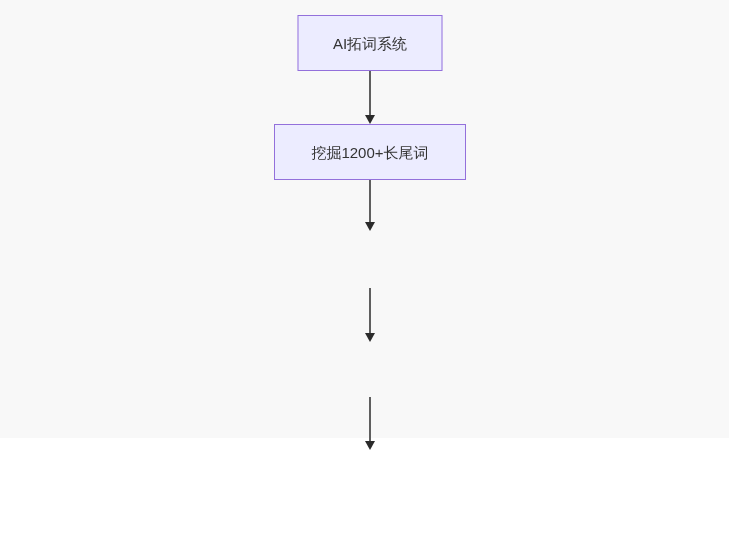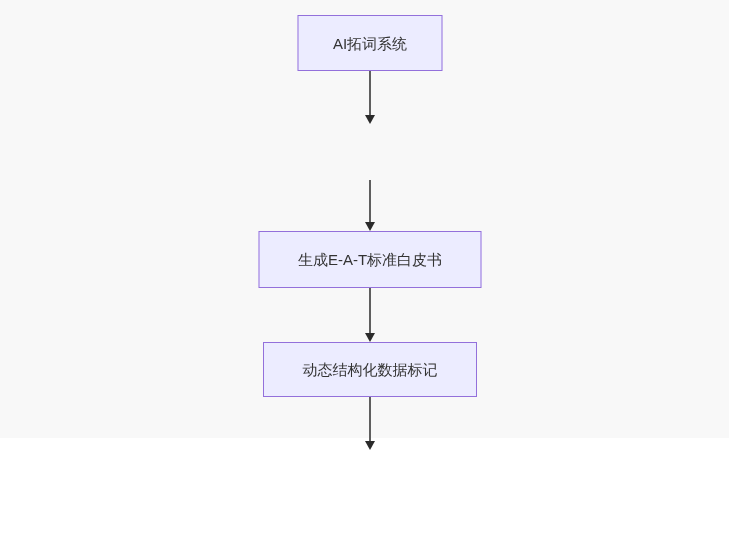--- a/index.html
+++ b/index.html
@@ -75,38 +75,35 @@
 
   <div class="node node-1">
     <span class="node-label">AI拓词系统</span>
   </div>
 
   <div class="edge edge-1">
     <span class="edge-line"></span>
     <span class="edge-head"></span>
   </div>
 
+  <div class="node node-2">
+    <span class="node-label">挖掘1200+长尾词</span>
+  </div>
 
   <div class="edge edge-2">
     <span class="edge-line"></span>
     <span class="edge-head"></span>
   </div>
 
-  <div class="node node-3">
-    <span class="node-label">生成E-A-T标准白皮书</span>
-  </div>
 
   <div class="edge edge-3">
     <span class="edge-line"></span>
     <span class="edge-head"></span>
   </div>
 
-  <div class="node node-4">
-    <span class="node-label">动态结构化数据标记</span>
-  </div>
 
   <div class="edge edge-4">
     <span class="edge-line"></span>
     <span class="edge-head"></span>
   </div>
 
 
 </div>
 
 </body></html>

